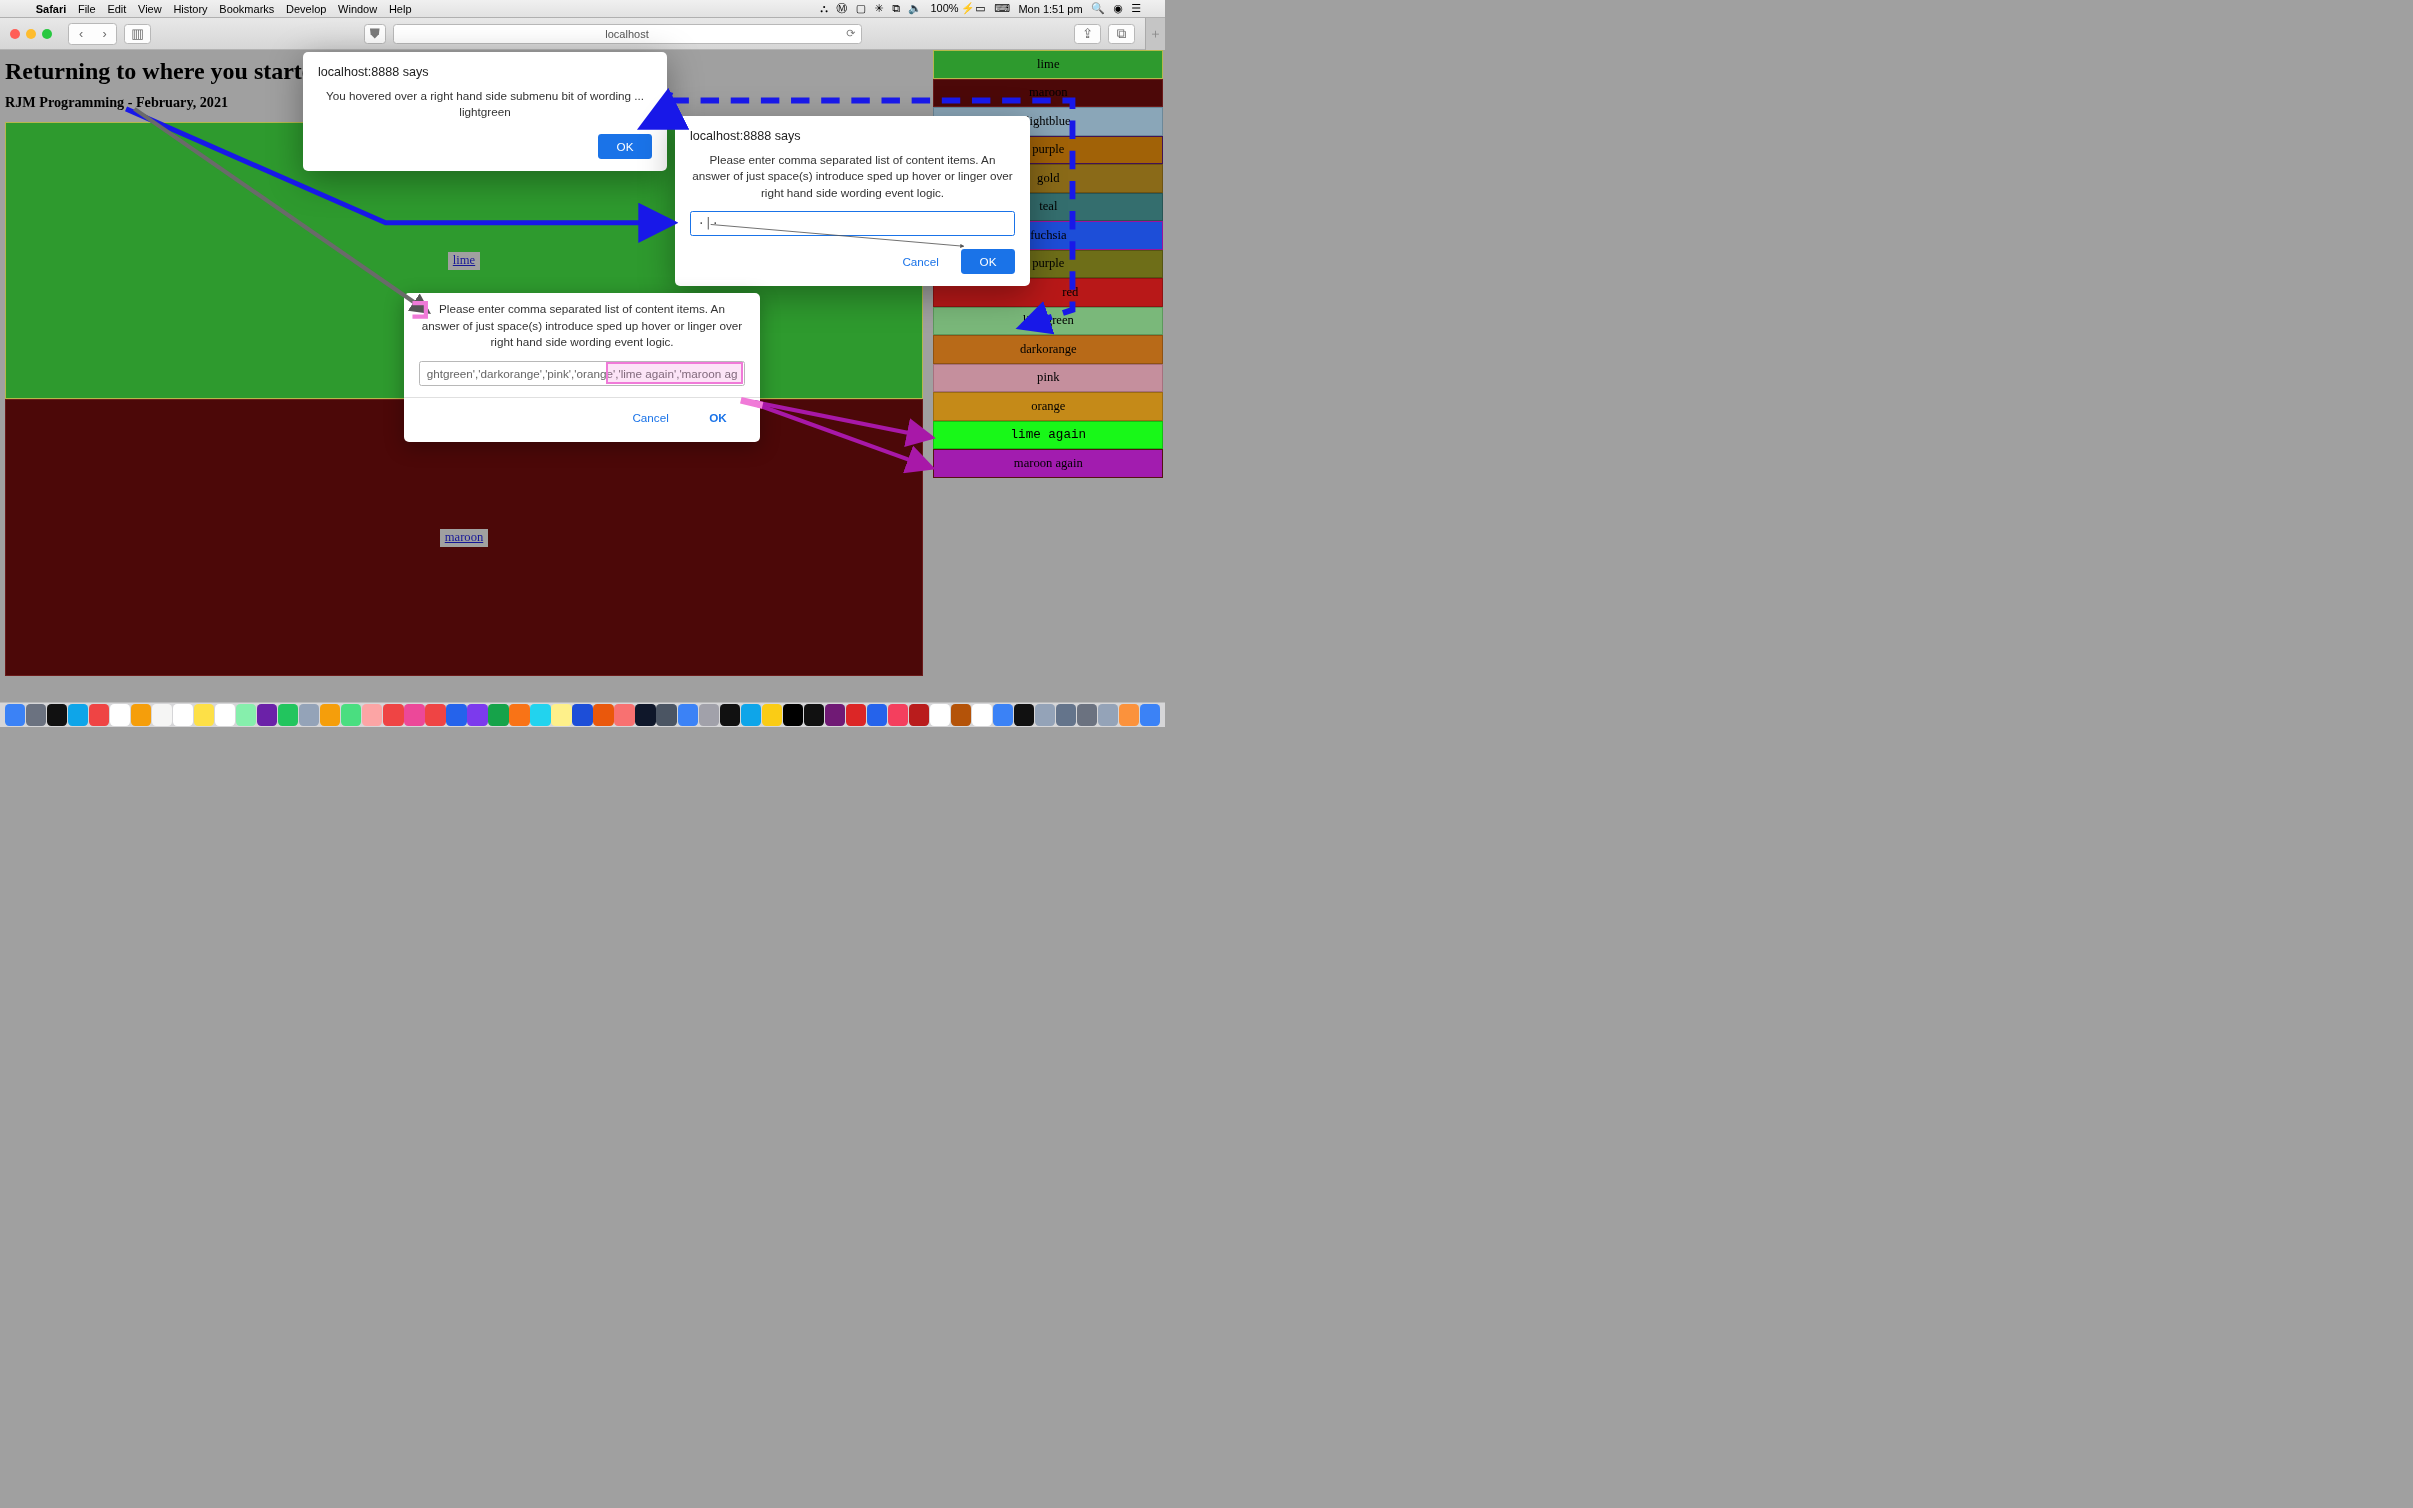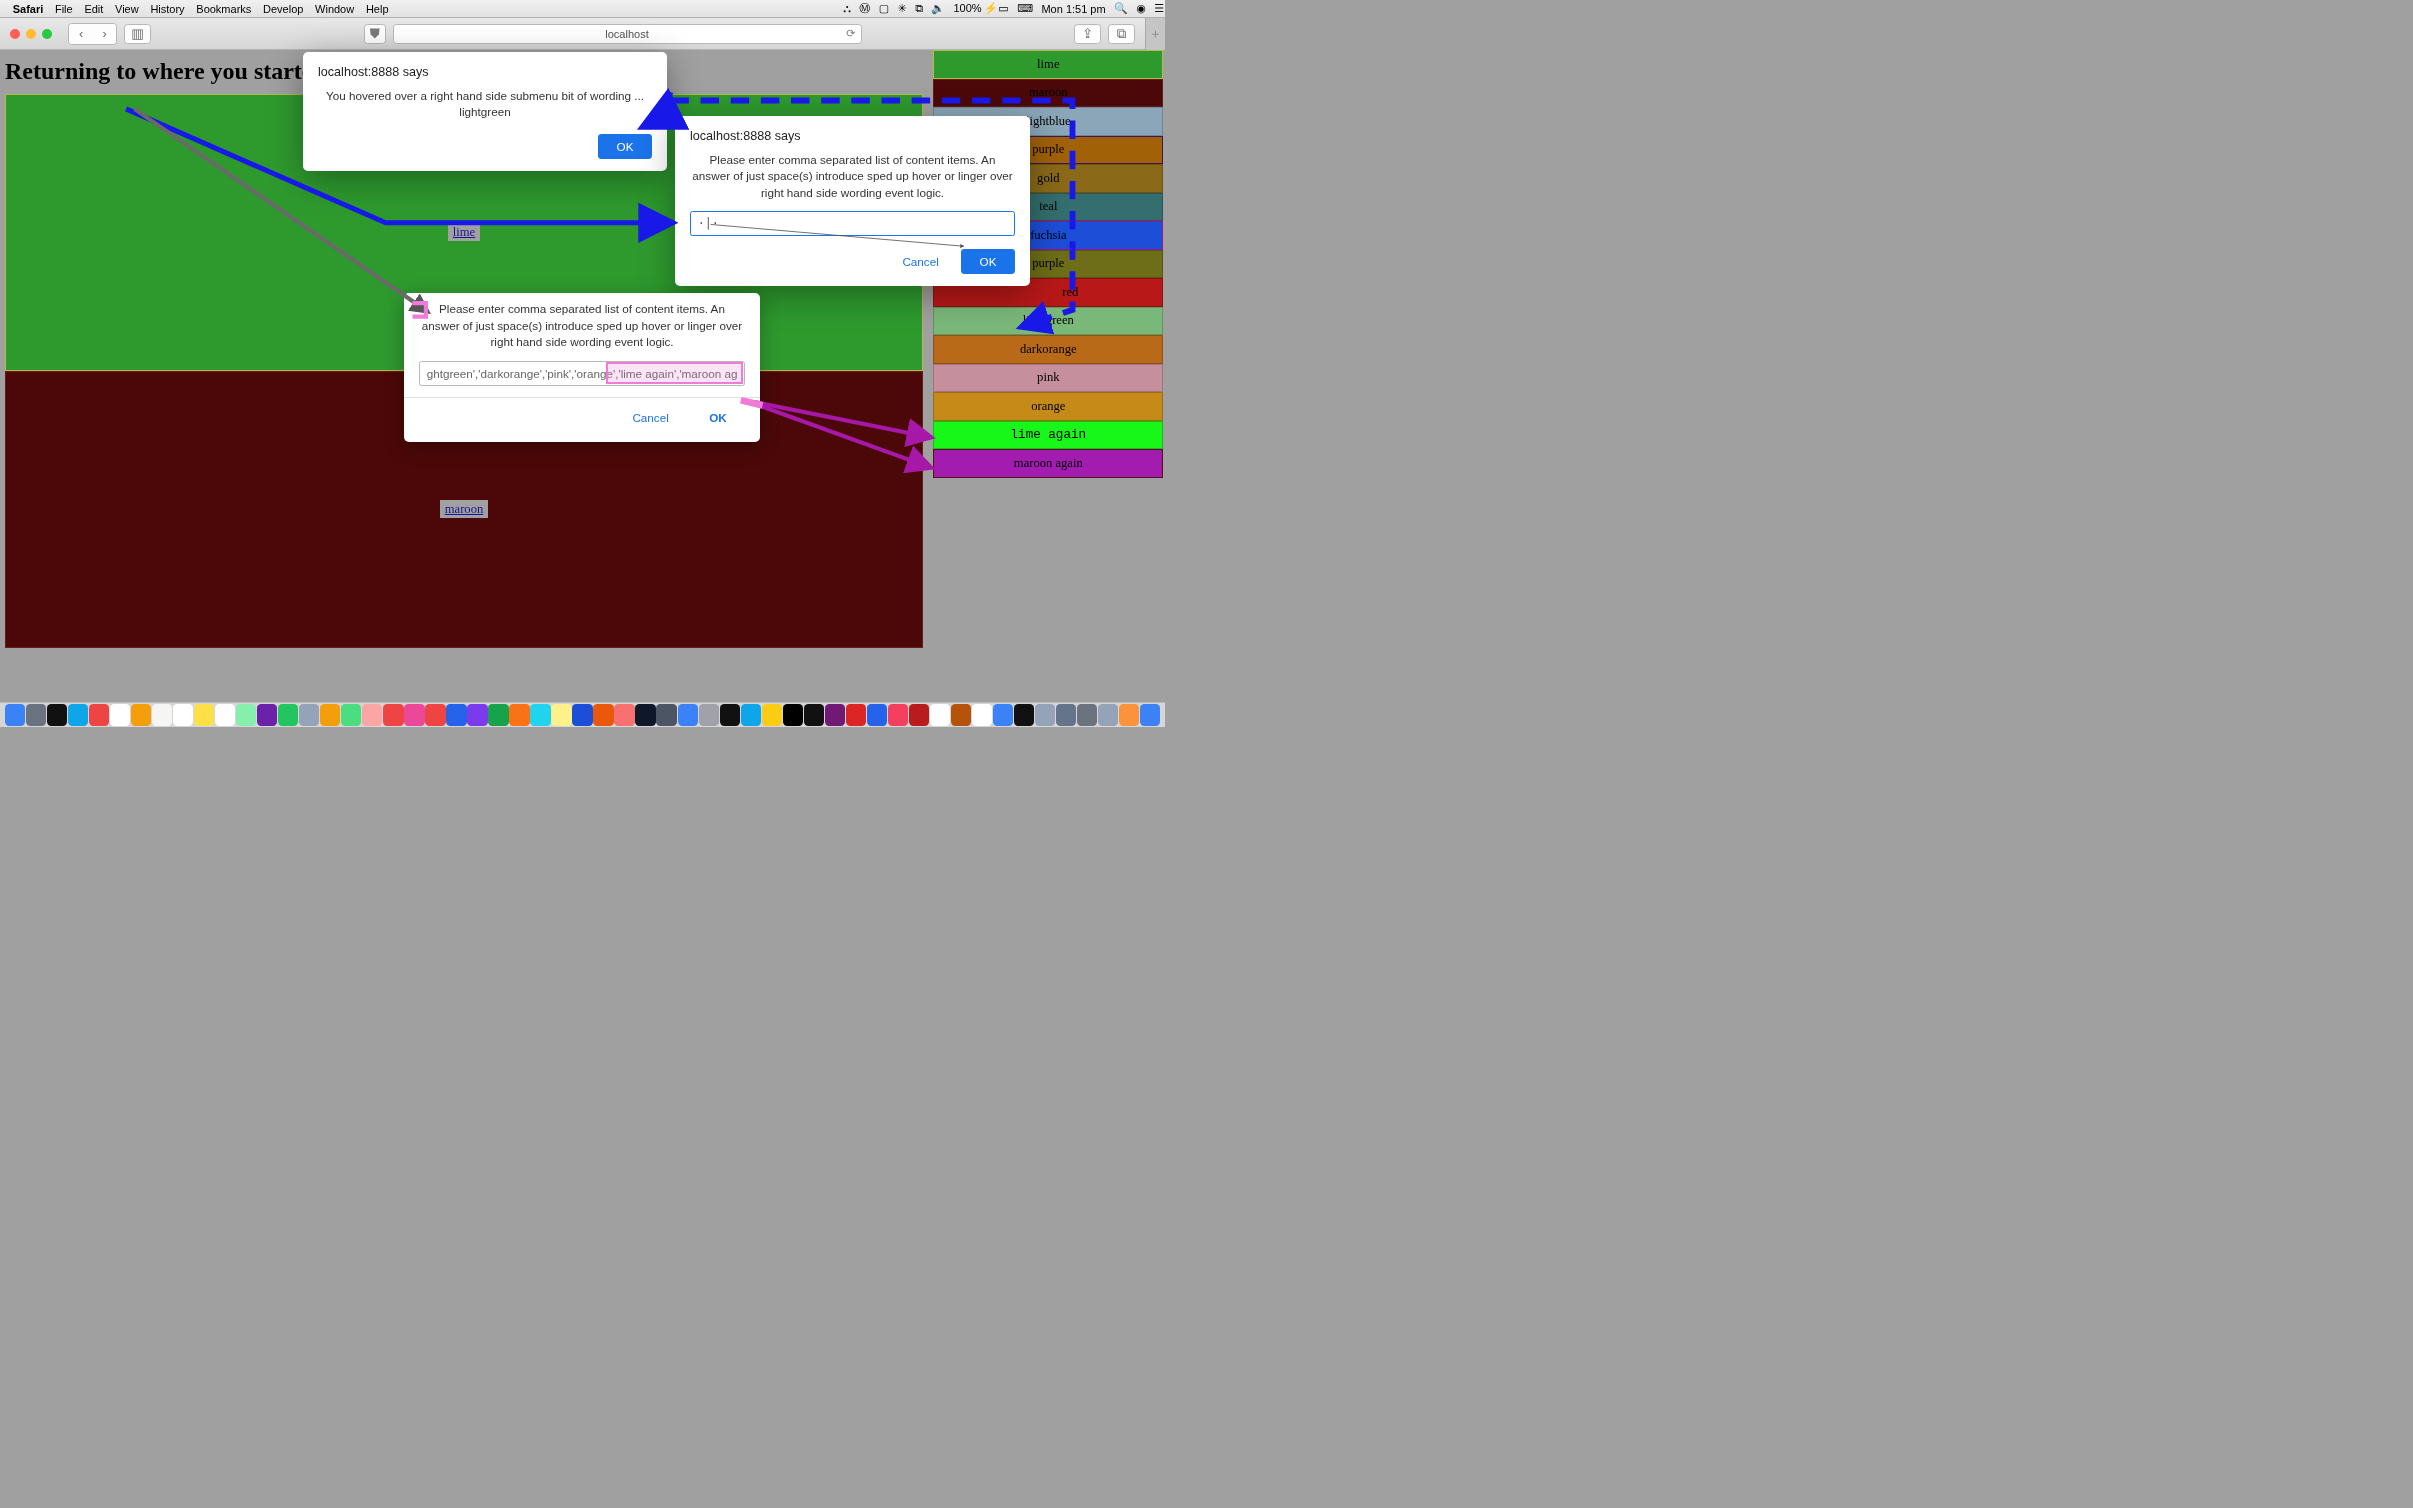--- a/index.html
+++ b/index.html
@@ -1,19 +1,19 @@
 <!DOCTYPE html>
 <html style="font-size:13.4px"><head>
   <meta charset="utf-8">
   <style>
     * { box-sizing: border-box; margin: 0; padding: 0; }
     body { font-family: -apple-system, BlinkMacSystemFont, "Helvetica Neue", sans-serif; width: 1165px; height: 727px; background: #a0a0a0; overflow: hidden; position: relative; }
 
     
-    .menubar { height: 18.4px; background: linear-gradient(#f0f0f0,#e2e2e2); display: flex; align-items: center; font-size: 11px; color: #000; padding: 0 1px; border-bottom: 0.8px solid #b0b0b0; }
+    .menubar { height: 18.4px; background: linear-gradient(#f0f0f0,#e2e2e2); display: flex; align-items: center; font-size: 11px; color: #000; padding: 0 24px; border-bottom: 0.8px solid #b0b0b0; }
     .menubar .left { display: flex; gap: 11.7px; align-items: center; }
     .menubar .right { margin-left: auto; display: flex; gap: 8.4px; align-items: center; }
     .menubar .app { font-weight: 600; }
     .apple { font-size: 12.6px; }
 
     
     .toolbar { height: 32px; background: linear-gradient(#e8e8e8,#d6d6d6); border-bottom: 0.8px solid #b2b2b2; display: flex; align-items: center; padding: 0 10px; gap: 6.7px; }
     .traffic { display: flex; gap: 5.9px; margin-right: 10px; }
     .tl { width: 10px; height: 10px; border-radius: 50%; }
     .tl.r{ background:#ff5f57;} .tl.y{background:#febc2e;} .tl.g{background:#28c840;}
@@ -140,20 +140,21 @@
   <div class="tb-right">
     <div class="side-btn">⇪</div>
     <div class="side-btn">⧉</div>
   </div>
   <div class="tbadd">＋</div>
 </div>
 
 <div class="page">
   <div class="page-inner">
     <div class="h1">Returning to where you started</div>
+    <div class="h3">RJM Programming - February, 2021</div>
     <div class="panel-stack">
       <div class="big-panel panelA">
         <span class="lblbox">lime</span>
       </div>
       <div class="big-panel panelB">
         <span class="lblbox">maroon</span>
       </div>
     </div>
   </div>
 

